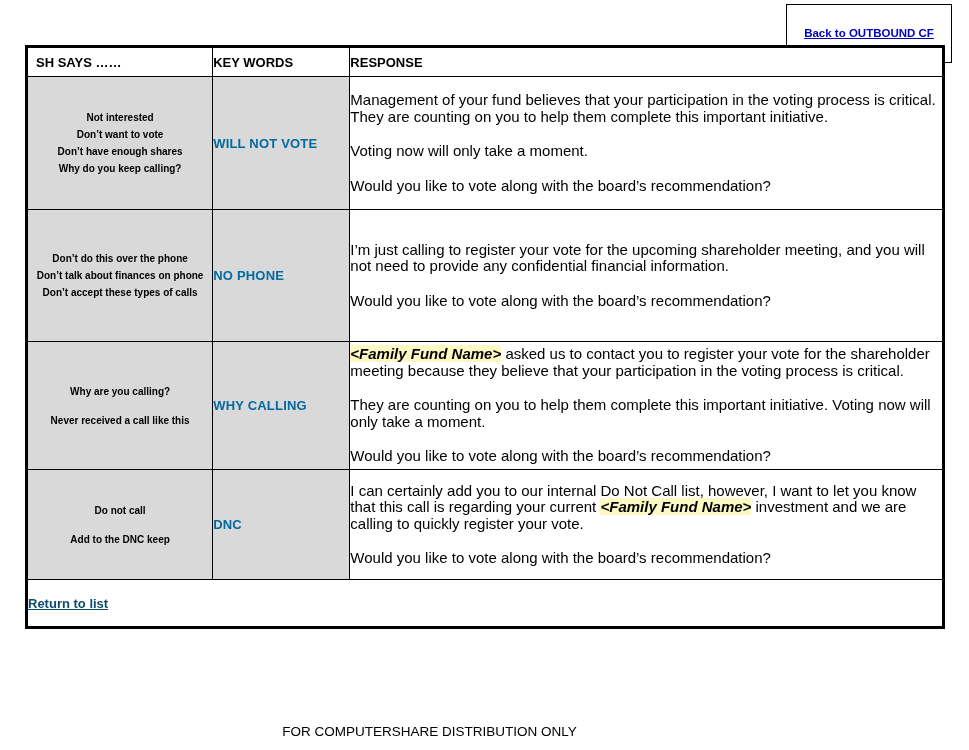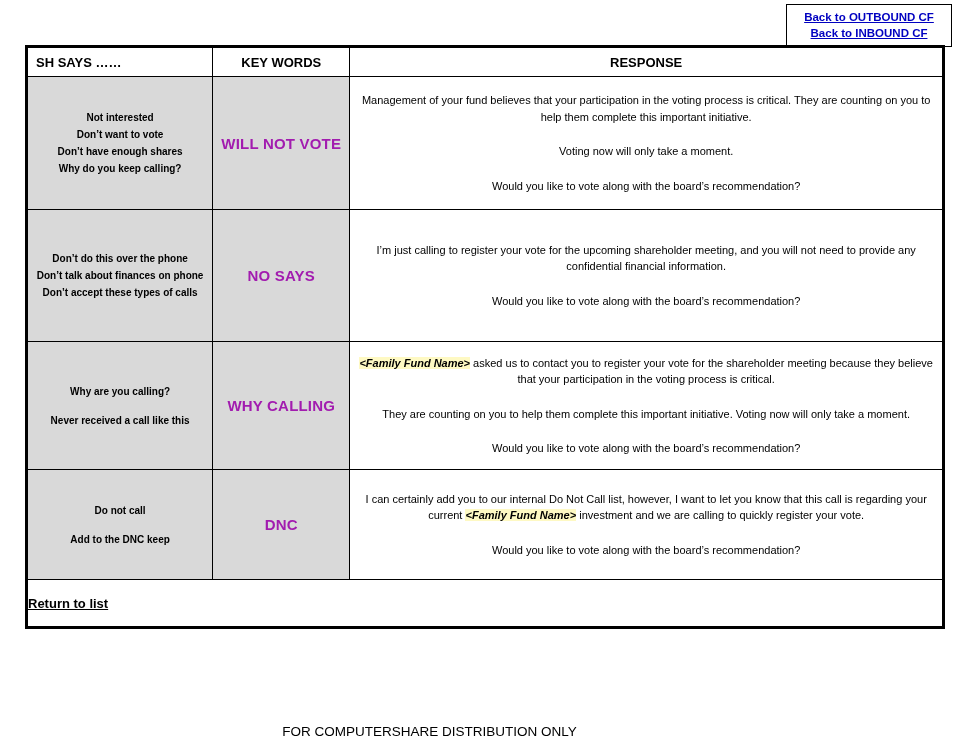--- a/index.html
+++ b/index.html
@@ -17,21 +17,21 @@
   }
 
   
   .nav-box {
     position: absolute;
     top: 4px;
     left: 786px;
     width: 166px;
     border: 1px solid #000000;
     background: #ffffff;
-    padding: 4px 0 5px 0;
+    padding: 20px 0 5px 0;
     box-sizing: border-box;
   }
   .nav-link {
     display: block;
     text-align: center;
     color: #0000c0;
     font-size: 11.5px;
     font-weight: bold;
     text-decoration: underline;
     line-height: 16px;
@@ -60,71 +60,70 @@
   }
   col.c1 { width: 185px; }
   col.c2 { width: 137px; }
   col.c3 { width: 592px; }
 
   .hdr {
     height: 28px;
     font-size: 13px;
     font-weight: bold;
     background: #ffffff;
-    text-align: center;
   }
   .hdr.left {
     text-align: left;
     padding-left: 8px;
   }
 
   .says {
     background: #d9d9d9;
     text-align: center;
     font-size: 10px;
     font-weight: bold;
     line-height: 17px;
     padding: 6px 10px;
   }
   .says p { margin: 0; }
   .says p + p { margin-top: 12px; }
 
   .keyword {
     background: #d9d9d9;
-    text-align: center;
+    text-align: left;
+    font-size: 13px;
+    font-weight: bold;
+    color: #0369a1;
+    letter-spacing: 0.2px;
+  }
+
+  .resp {
+    background: #ffffff;
     font-size: 15px;
-    font-weight: bold;
-    color: #a21caf;
-    letter-spacing: 0.2px;
-  }
-
-  .resp {
-    background: #ffffff;
-    font-size: 11px;
     line-height: 16.5px;
     padding: 10px 12px 10px 10px;
-    text-align: center;
+    text-align: left;
     vertical-align: top;
   }
   .resp p { margin: 0; }
   .resp p + p { margin-top: 18px; }
 
   .hl {
     background: #fef9c3;
     font-weight: bold;
     font-style: italic;
   }
 
   .footer-row td {
     height: 46px;
     background: #ffffff;
     padding-left: 8px;
   }
   .return-link {
-    color: #000000;
+    color: #0c4a6e;
     font-size: 13px;
     font-weight: bold;
     text-decoration: underline;
     cursor: pointer;
   }
 
   
   .bottom-caption {
     position: absolute;
     top: 724px;
@@ -171,21 +170,21 @@
           <p>Would you like to vote along with the board’s recommendation?</p>
         </td>
       </tr>
 
       <tr style="height:132px;">
         <td class="says">
           <p style="white-space:pre-line;">Don’t do this over the phone
 Don’t talk about finances on phone
 Don’t accept these types of calls</p>
         </td>
-        <td class="keyword">NO SAYS</td>
+        <td class="keyword">NO PHONE</td>
         <td class="resp">
           <p>I’m just calling to register your vote for the upcoming shareholder meeting, and you will not need to provide any confidential financial information.</p>
           <p>Would you like to vote along with the board’s recommendation?</p>
         </td>
       </tr>
 
       <tr style="height:128px;">
         <td class="says">
           <p>Why are you calling?</p>
           <p>Never received a call like this</p>

